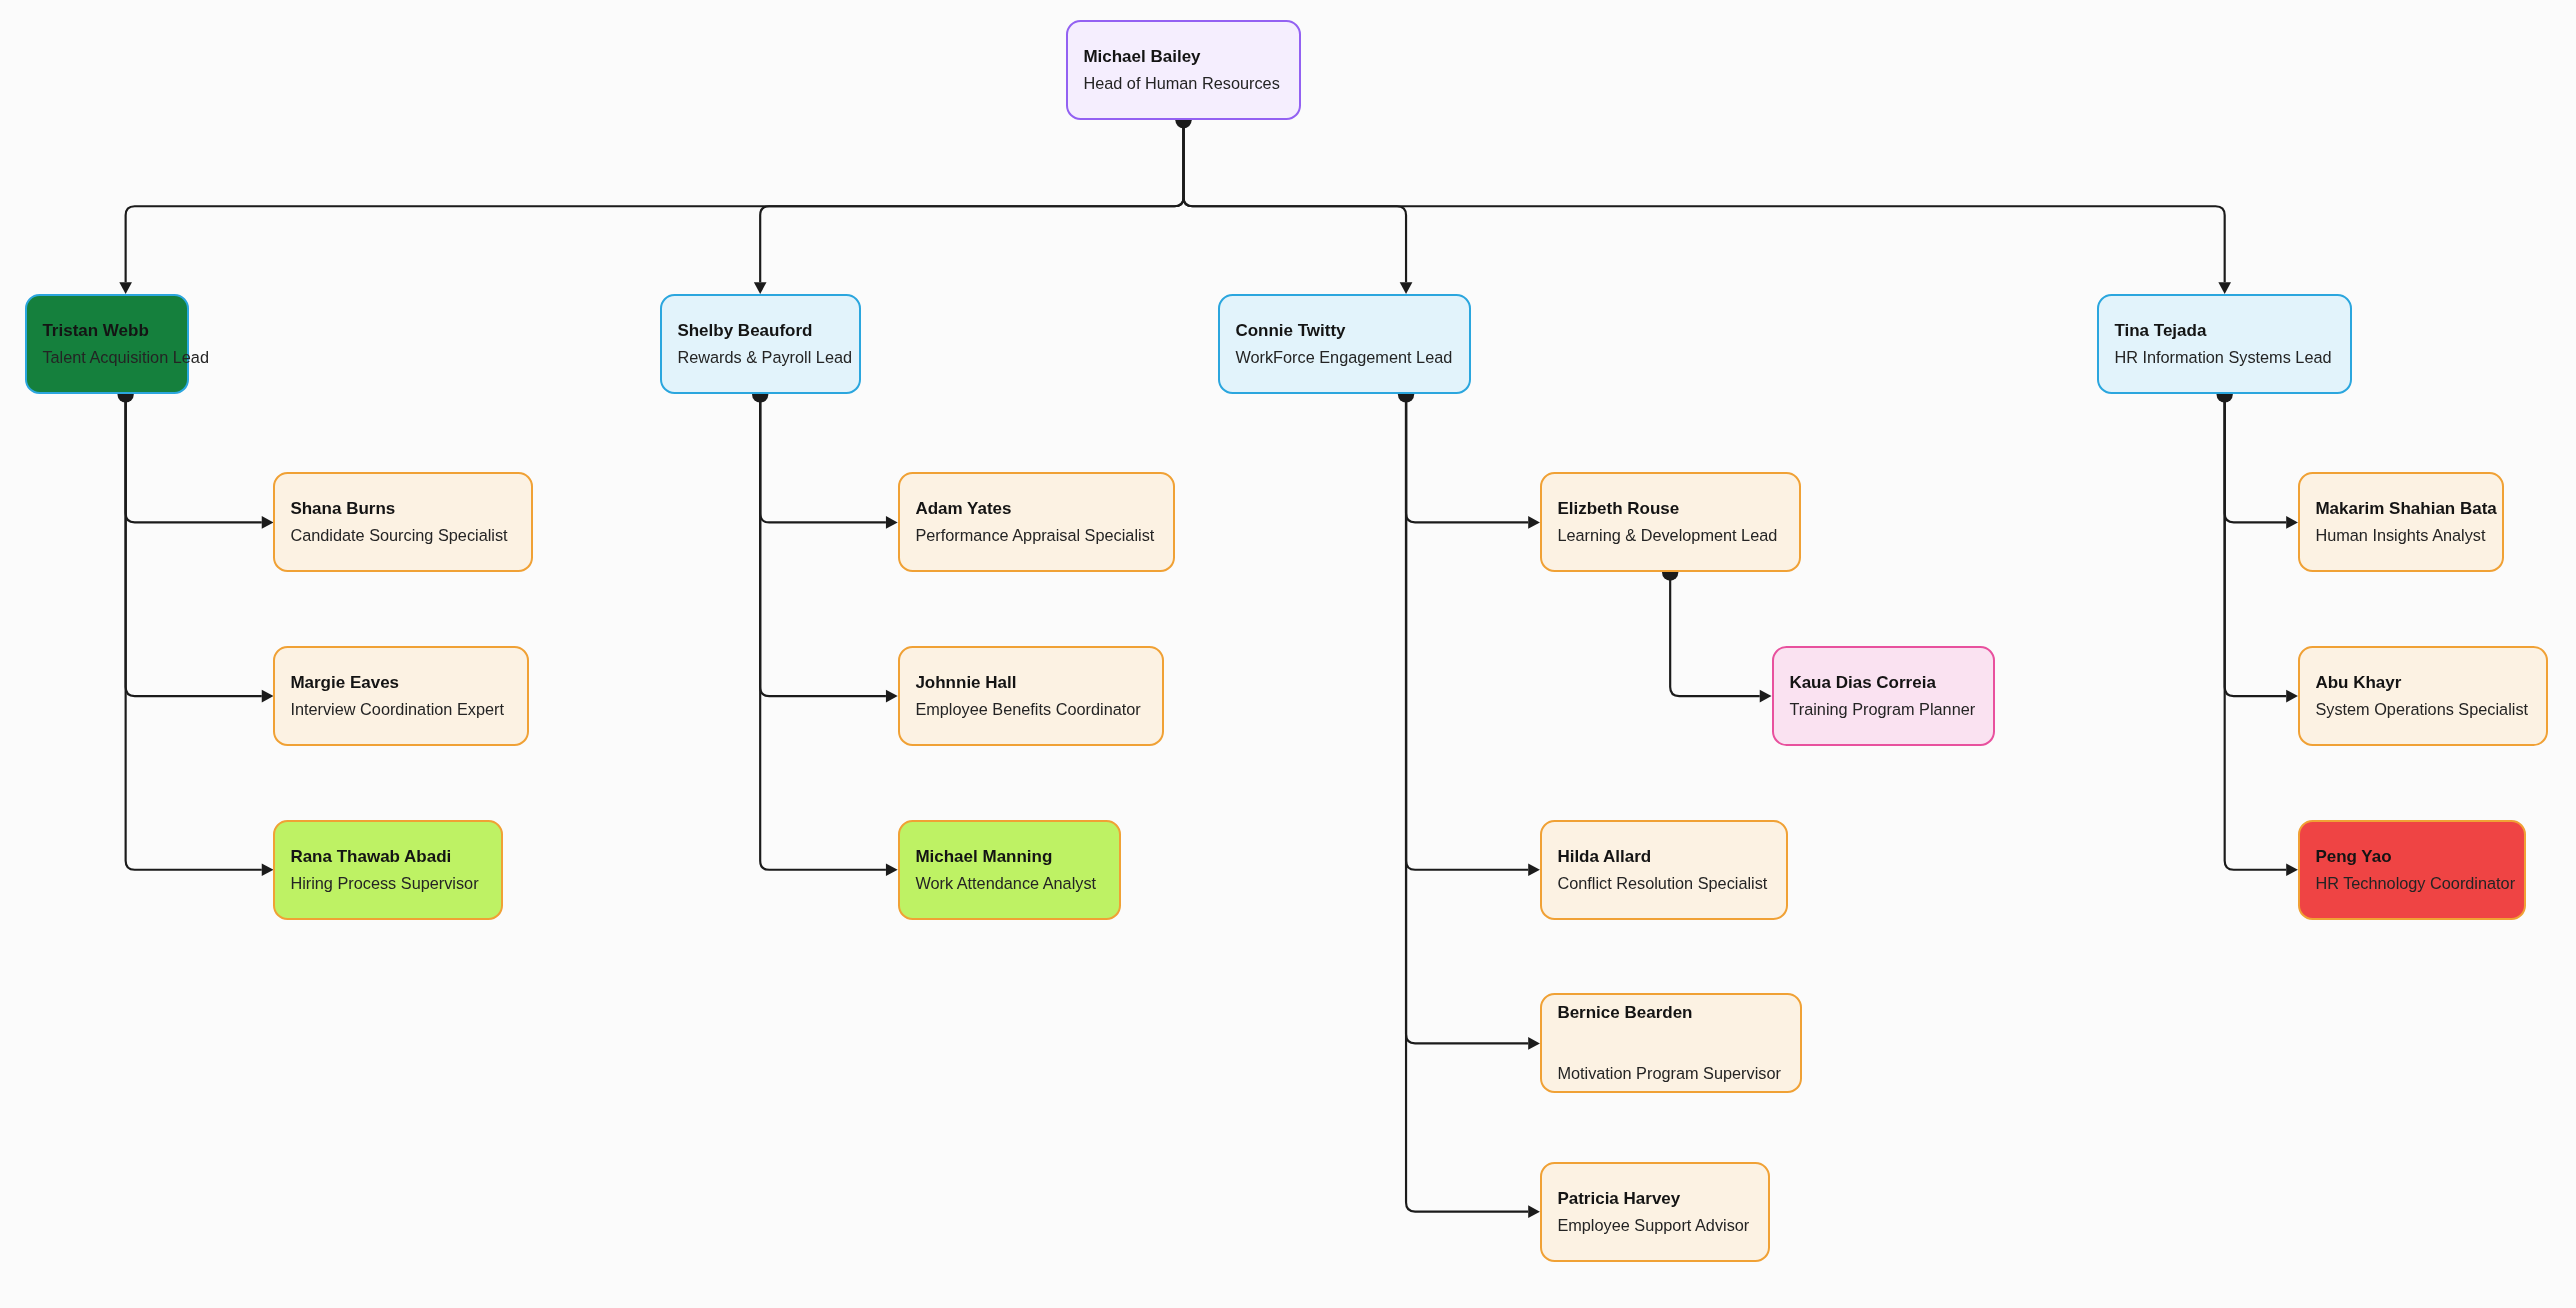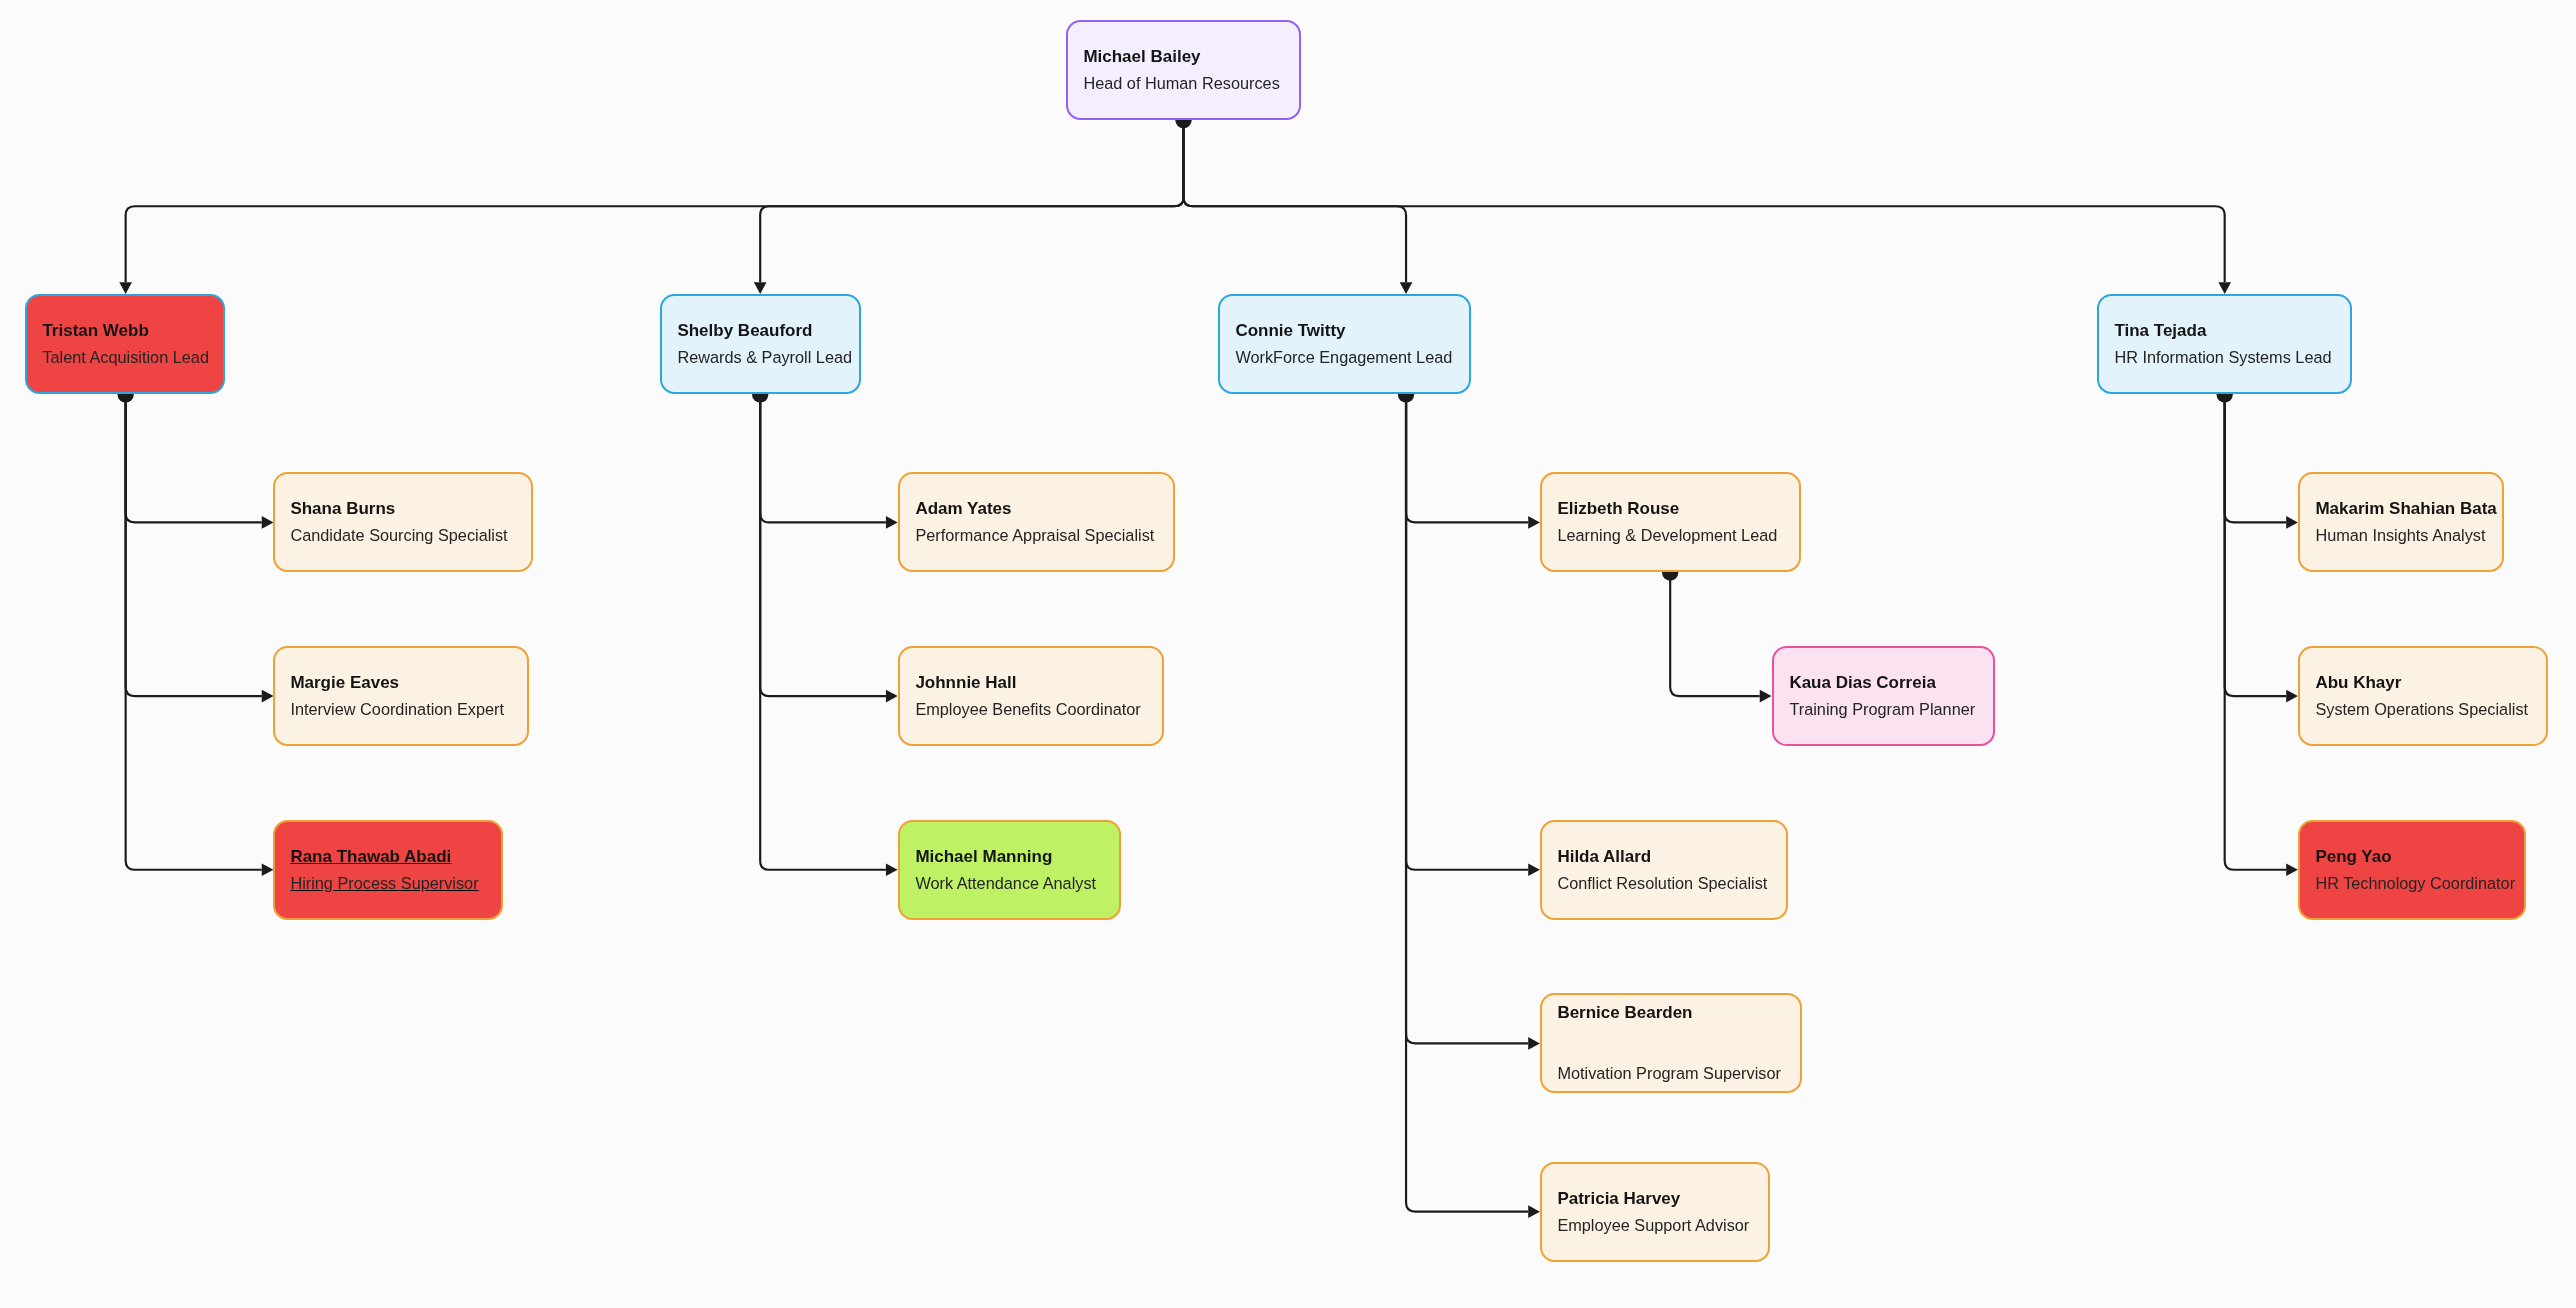--- a/index.html
+++ b/index.html
@@ -98,21 +98,21 @@
       <circle cx="138.5" cy="436" r="9" fill="#1b1b1b"></circle>
       <circle cx="840" cy="436" r="9" fill="#1b1b1b"></circle>
       <circle cx="1554" cy="436" r="9" fill="#1b1b1b"></circle>
       <circle cx="1846" cy="633" r="9" fill="#1b1b1b"></circle>
       <circle cx="2459" cy="436" r="9" fill="#1b1b1b"></circle>
     </svg>
 <div class="org-node" style="left: 1066px; top: 20px; width: 235px; height: 100px; border-color: rgb(147, 97, 242); background: rgb(245, 238, 254);">
       <span class="person-name">Michael Bailey</span>
       <span class="role-title">Head of Human Resources</span>
     </div>
-    <div class="org-node" style="left: 25px; top: 294px; width: 200px; height: 100px; border-color: rgb(43, 166, 222); background: #ef4444;">
+    <div class="org-node" style="left: 25px; top: 294px; width: 164px; height: 100px; border-color: rgb(43, 166, 222); background: #15803d;">
       <span class="person-name">Tristan Webb</span>
       <span class="role-title">Talent Acquisition Lead</span>
     </div>
     <div class="org-node" style="left: 660px; top: 294px; width: 201px; height: 100px; border-color: rgb(43, 166, 222); background: rgb(226, 243, 251);">
       <span class="person-name">Shelby Beauford</span>
       <span class="role-title">Rewards &amp; Payroll Lead</span>
     </div>
     <div class="org-node" style="left: 1218px; top: 294px; width: 253px; height: 100px; border-color: rgb(43, 166, 222); background: rgb(226, 243, 251);">
       <span class="person-name">Connie Twitty</span>
       <span class="role-title">WorkForce Engagement Lead</span>
@@ -122,21 +122,21 @@
       <span class="role-title">HR Information Systems Lead</span>
     </div>
     <div class="org-node" style="left: 273px; top: 472px; width: 260px; height: 100px; border-color: rgb(240, 161, 53); background: rgb(252, 242, 227);">
       <span class="person-name">Shana Burns</span>
       <span class="role-title">Candidate Sourcing Specialist</span>
     </div>
     <div class="org-node" style="left: 273px; top: 646px; width: 256px; height: 100px; border-color: rgb(240, 161, 53); background: rgb(252, 242, 227);">
       <span class="person-name">Margie Eaves</span>
       <span class="role-title">Interview Coordination Expert</span>
     </div>
-    <div class="org-node" style="left: 273px; top: 820px; width: 230px; height: 100px; border-color: rgb(240, 161, 53); background: #ef4444; text-decoration: underline;">
+    <div class="org-node" style="left: 273px; top: 820px; width: 230px; height: 100px; border-color: rgb(240, 161, 53); background: #bef264;">
       <span class="person-name">Rana Thawab Abadi</span>
       <span class="role-title">Hiring Process Supervisor</span>
     </div>
     <div class="org-node" style="left: 898px; top: 472px; width: 277px; height: 100px; border-color: rgb(240, 161, 53); background: rgb(252, 242, 227);">
       <span class="person-name">Adam Yates</span>
       <span class="role-title">Performance Appraisal Specialist</span>
     </div>
     <div class="org-node" style="left: 898px; top: 646px; width: 266px; height: 100px; border-color: rgb(240, 161, 53); background: rgb(252, 242, 227);">
       <span class="person-name">Johnnie Hall</span>
       <span class="role-title">Employee Benefits Coordinator</span>

